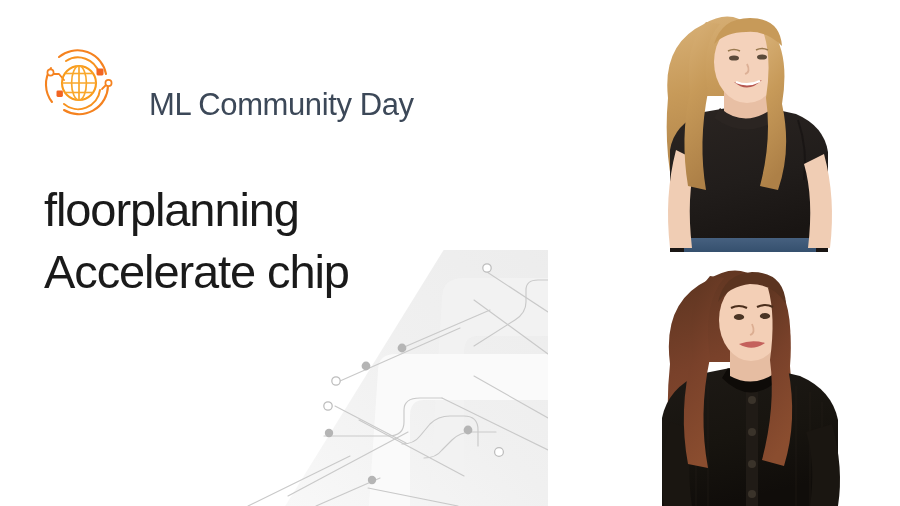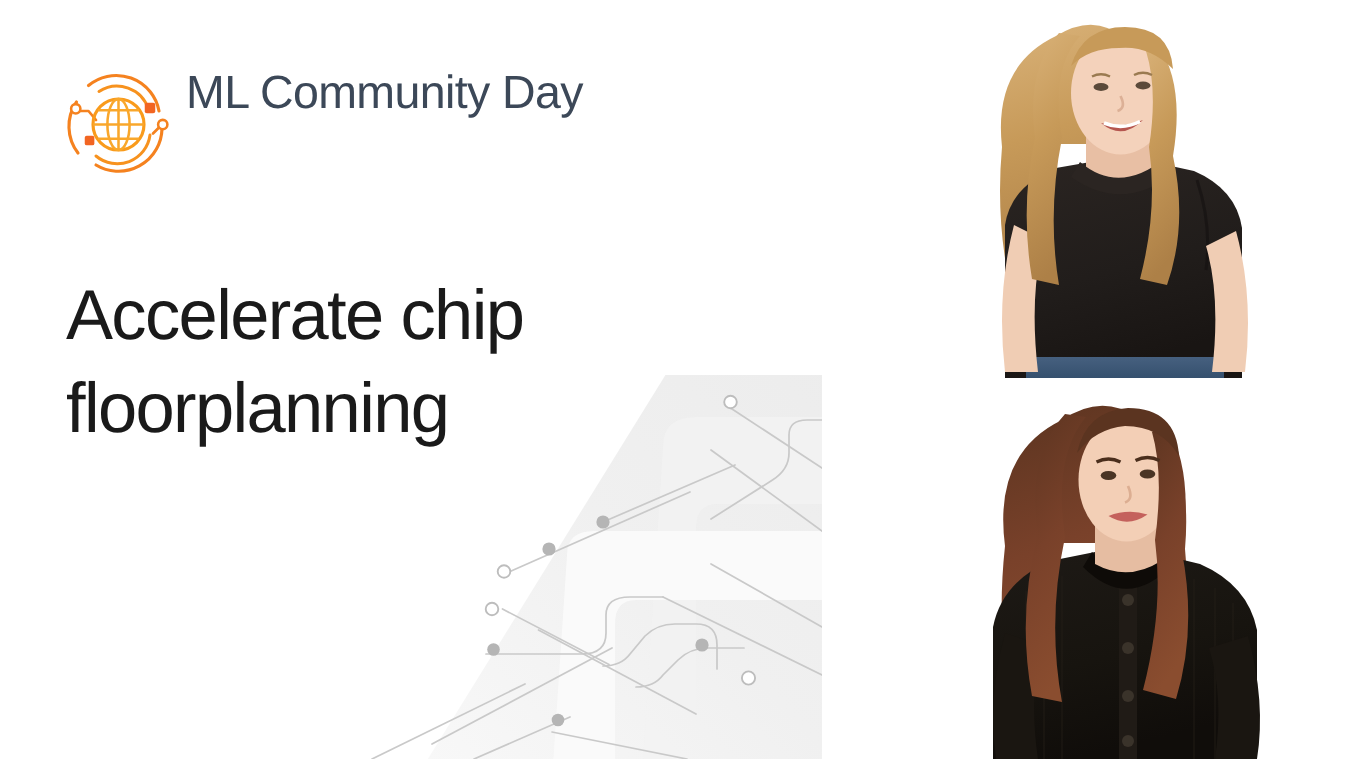--- a/index.html
+++ b/index.html
@@ -6,21 +6,21 @@
   html,body{margin:0;padding:0;}
   body{
     width:900px;height:506px;overflow:hidden;position:relative;
     background:#ffffff;
     font-family:"Liberation Sans","DejaVu Sans",sans-serif;
     -webkit-font-smoothing:antialiased;
   }
   .slide{position:absolute;inset:0;background:#fff;overflow:hidden;}
 
   
-  .brand{position:absolute;left:40px;top:46px;display:flex;align-items:flex-start;gap:6px;}
+  .brand{position:absolute;left:40px;top:46px;display:flex;align-items:flex-end;gap:31px;}
   .brand-mark{width:78px;height:74px;display:block;flex:0 0 auto;}
   .brand-text{
     font-size:31px;letter-spacing:-0.4px;color:#3c4858;
     font-weight:400;line-height:1;white-space:nowrap;
     font-family:"Liberation Sans","DejaVu Sans",sans-serif;
   }
 
   
   .headline{
     position:absolute;left:44px;top:148px;width:430px;
@@ -73,22 +73,22 @@
       <rect x="56.5" y="22.5" width="7" height="7" rx="1.4" fill="#f26522"></rect>
       <rect x="16.5" y="44.5" width="6.4" height="6.4" rx="1.3" fill="#f26522"></rect>
       <circle cx="10.5" cy="26.5" r="3.1" fill="#fff" stroke="#f5821f" stroke-width="1.7"></circle>
       <circle cx="68.5" cy="37" r="3.1" fill="#fff" stroke="#f5821f" stroke-width="1.7"></circle>
     </svg>
 
     <div class="brand-text">ML Community Day</div>
   </div>
 
   <h1 class="headline">
+    <span>floorplanning</span>
     <span>Accelerate chip</span>
-    <span>floorplanning</span>
   </h1>
 
   <div class="circuit">
     <svg viewBox="0 0 320 256" preserveAspectRatio="none" aria-hidden="true">
       <defs>
         <linearGradient id="bandFade" x1="0" y1="1" x2="1" y2="0">
           <stop offset="0%" stop-color="#fafafa"></stop>
           <stop offset="55%" stop-color="#f0f0f0"></stop>
           <stop offset="100%" stop-color="#ececec"></stop>
         </linearGradient>

